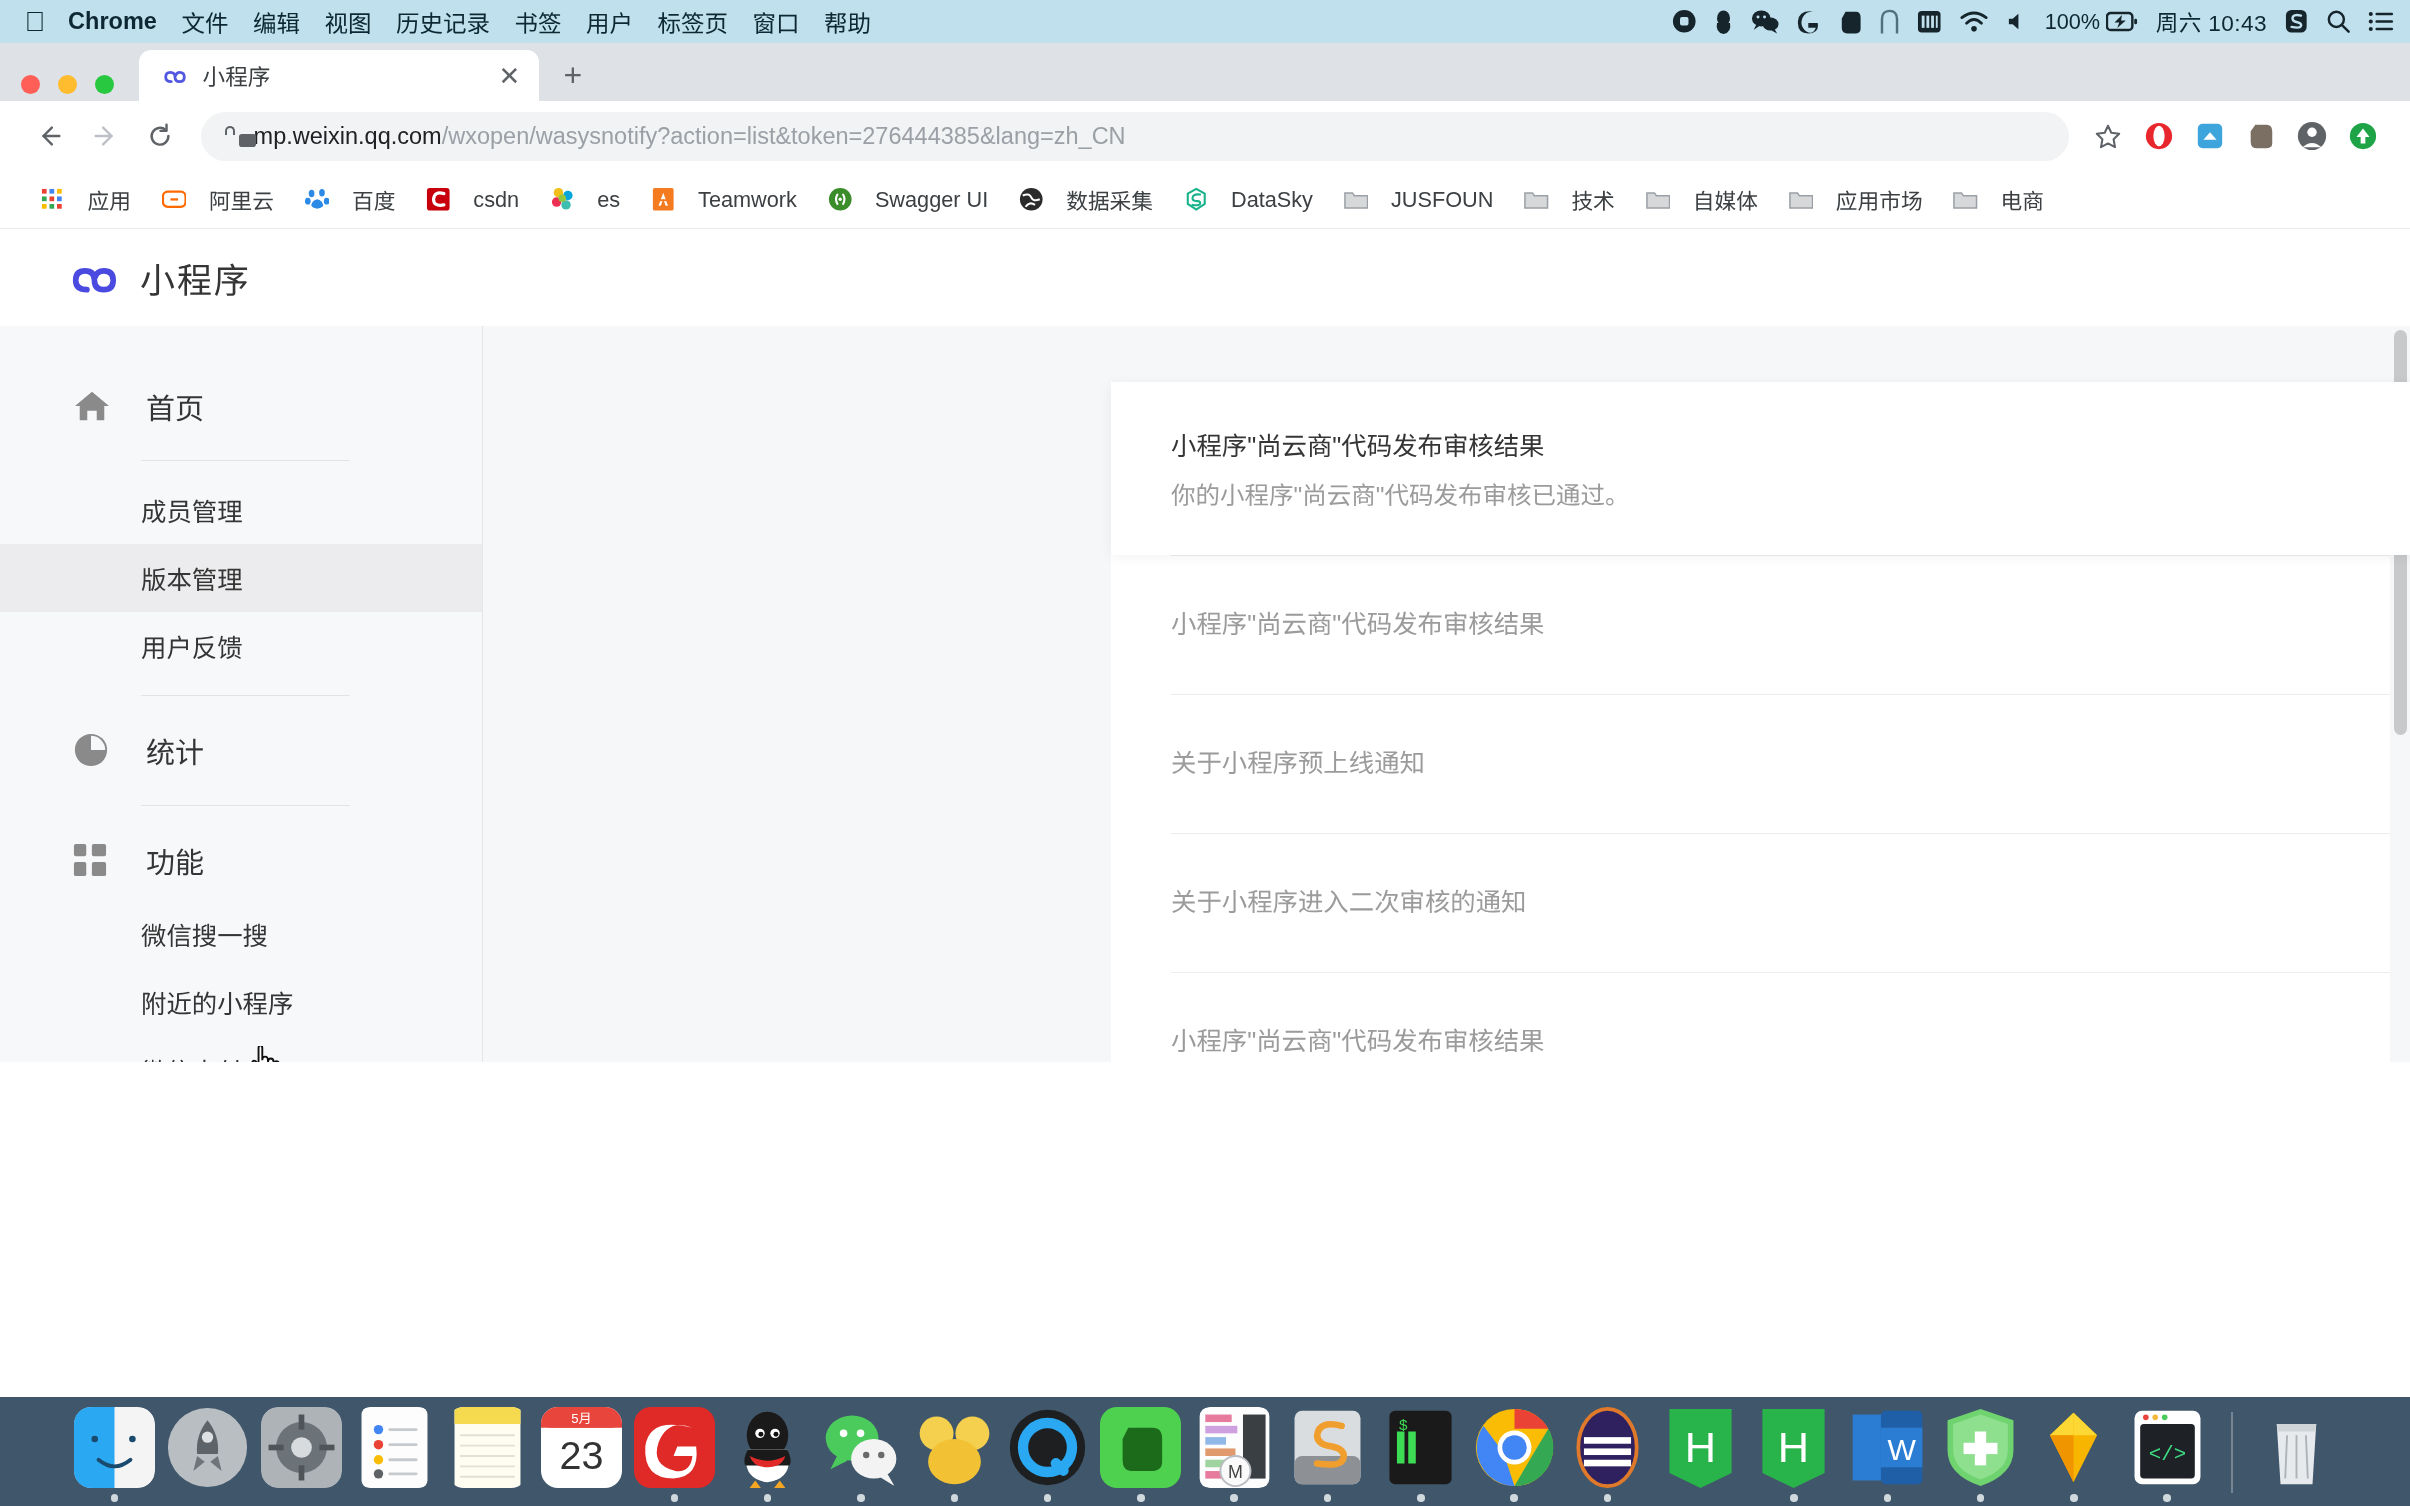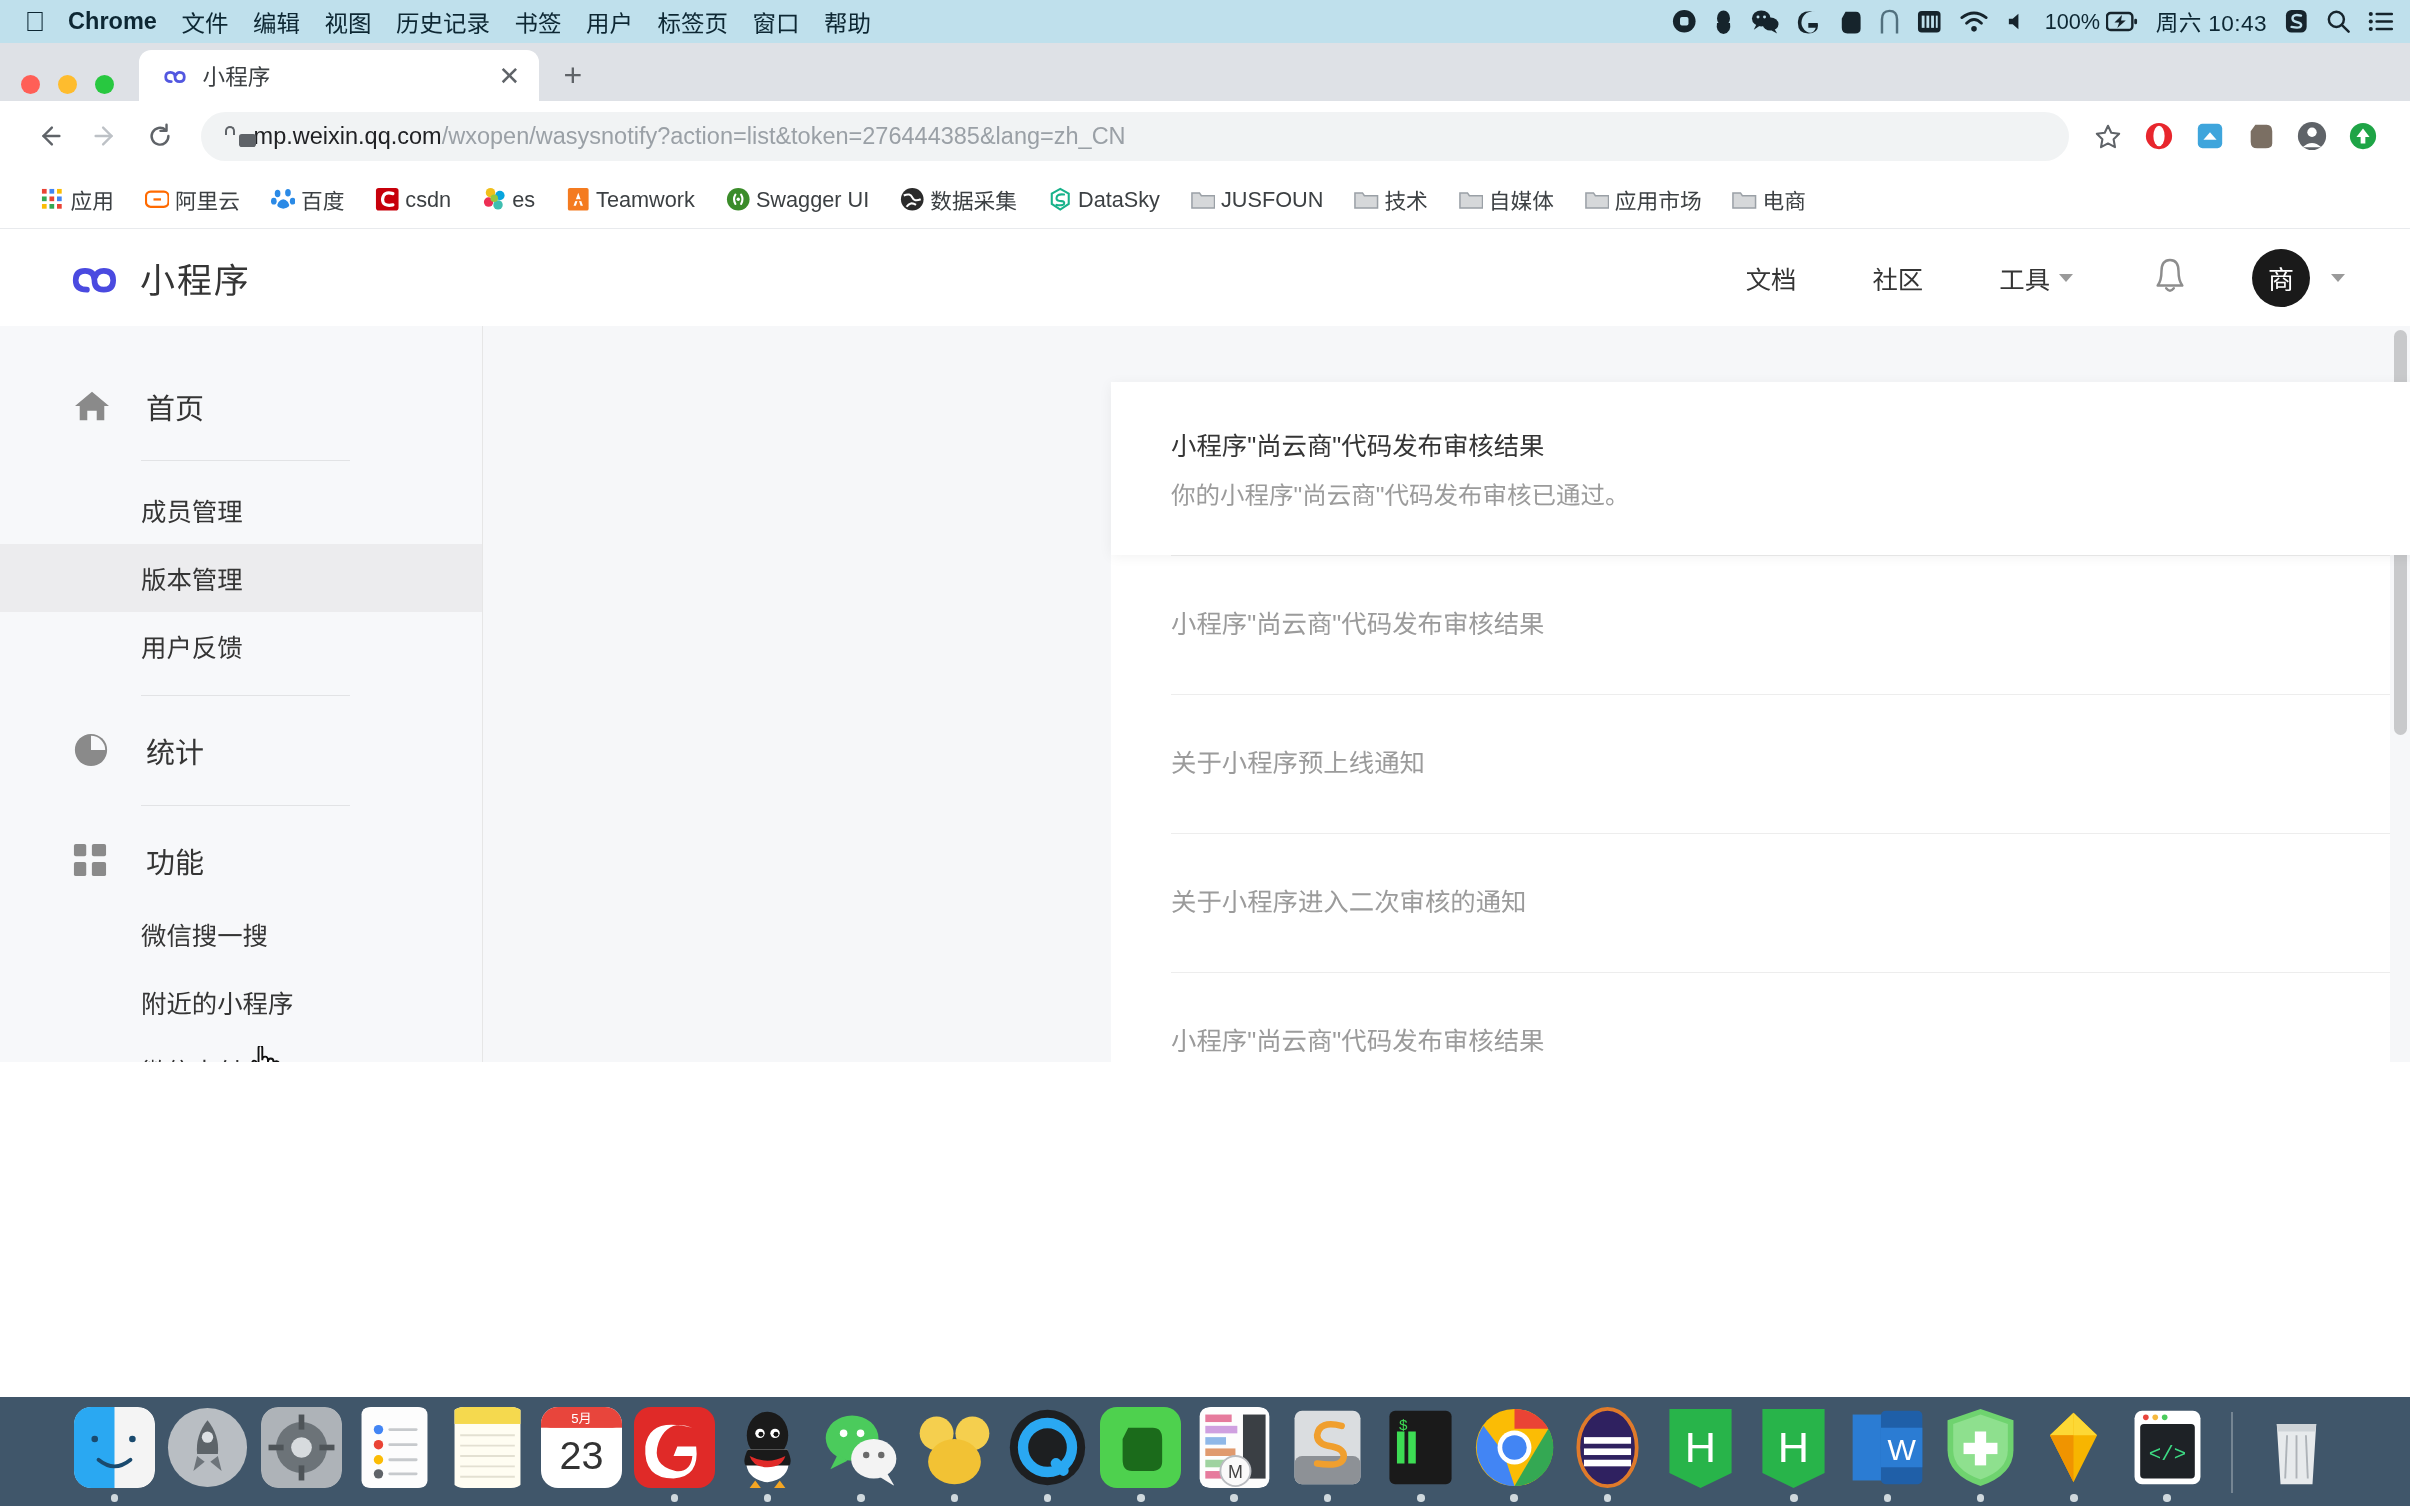--- a/index.html
+++ b/index.html
@@ -75,21 +75,21 @@
                 border:2.8px solid #5f6368; border-bottom:none; border-radius: 5.6px 5.6px 0 0;}
   .url { font-size: 23.5px; color: #9aa0a6; white-space: nowrap; }
   .url b { color: #202124; font-weight: normal; }
   .tbicon { width: 51px; height: 51px; display:flex; align-items:center; justify-content:center; cursor:pointer; }
 
   
   #bookmarks {
     height: 58px; background: #fff; display: flex; align-items: center;
     padding: 0 24.5px; gap: 0; border-bottom: 0.9px solid #e8eaed;
   }
-  .bm { display: flex; align-items: center; gap: 5px; padding: 0 15px; cursor: pointer; white-space: nowrap; }
+  .bm { display: flex; align-items: center; gap: 22px; padding: 0 15px; cursor: pointer; white-space: nowrap; }
   .bm-label { font-size: 21.7px; color: #3c4043; }
   .bm-ico { width: 26px; height: 26px; flex: 0 0 26px; display:flex; align-items:center; justify-content:center; }
 
   
   #page { flex: 1; background: #f6f7f9; overflow: hidden; position: relative; display: flex; flex-direction: column; }
   #mp-header {
     height: 97px; background: #fff; display: flex; align-items: center;
     padding: 0 66px 0 68px; flex: 0 0 97px;
   }
   .mp-logo { display: flex; align-items: center; gap: 21px; }
@@ -517,42 +517,20 @@
   <div id="page">
 
     <div id="mp-header">
       <div class="mp-logo">
         <span>
           <svg width="51" height="45" viewBox="0 0 54 48">
               <path d="M20 38 Q8 38 8 28 Q8 18 18 18 Q28 18 28 28 Q28 38 38 38 Q48 38 48 28 Q48 18 38 18 Q31 18 29 24" stroke="#4a4ae0" stroke-width="6" fill="none" stroke-linecap="round"></path>
             </svg>
         </span>
         <span class="mp-logo-name">小程序</span>
-      </div>
-      <div class="mp-nav">
-        <span class="mp-nav-item">
-            <span>文档</span>
-          </span>
-        <span class="mp-nav-item">
-            <span>社区</span>
-          </span>
-        <span class="mp-nav-item">
-          <span>工具</span>
-          <span class="chev"></span>
-        </span>
-        <span class="bell-wrap">
-          <svg width="36" height="40" viewBox="0 0 38 42">
-              <path d="M19 4 Q28 4 28 16 Q28 26 32 31 L6 31 Q10 26 10 16 Q10 4 19 4 Z" fill="none" stroke="#8d8d8d" stroke-width="2.6" stroke-linejoin="round"></path>
-              <path d="M15 34 Q19 39 23 34" fill="none" stroke="#8d8d8d" stroke-width="2.6" stroke-linecap="round"></path>
-            </svg>
-        </span>
-        <span class="avatar-wrap">
-          <span class="avatar">商</span>
-          <span class="chev"></span>
-        </span>
       </div>
     </div>
 
     <div id="body">
 
       <div id="sidebar">
 
         <div class="nav-group-row">
           <span class="nav-group-icon">
             <svg width="38" height="34" viewBox="0 0 40 36">

